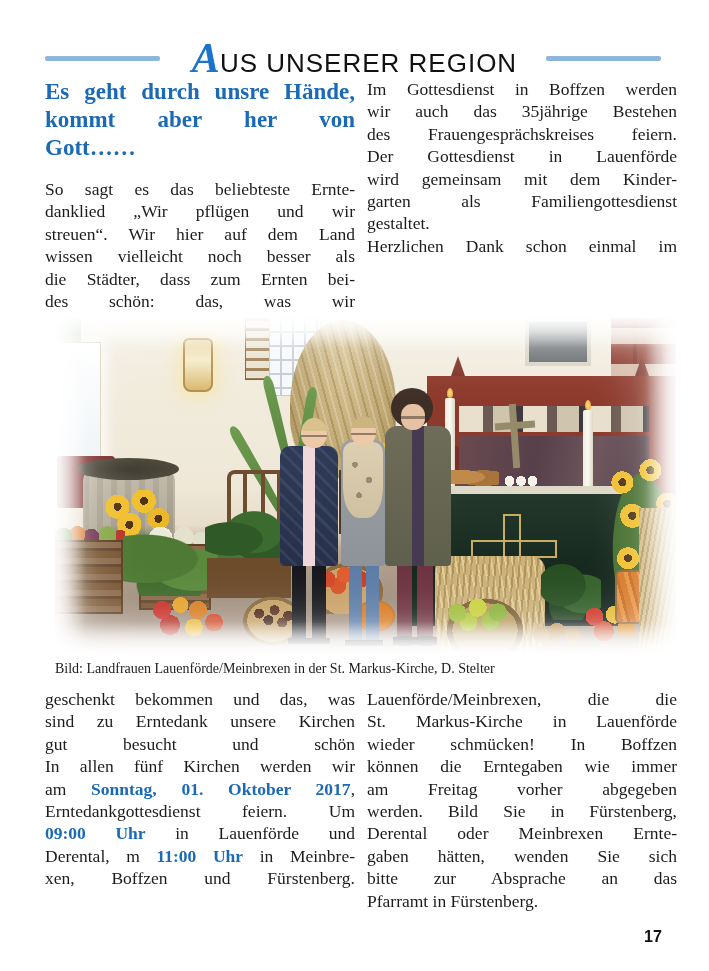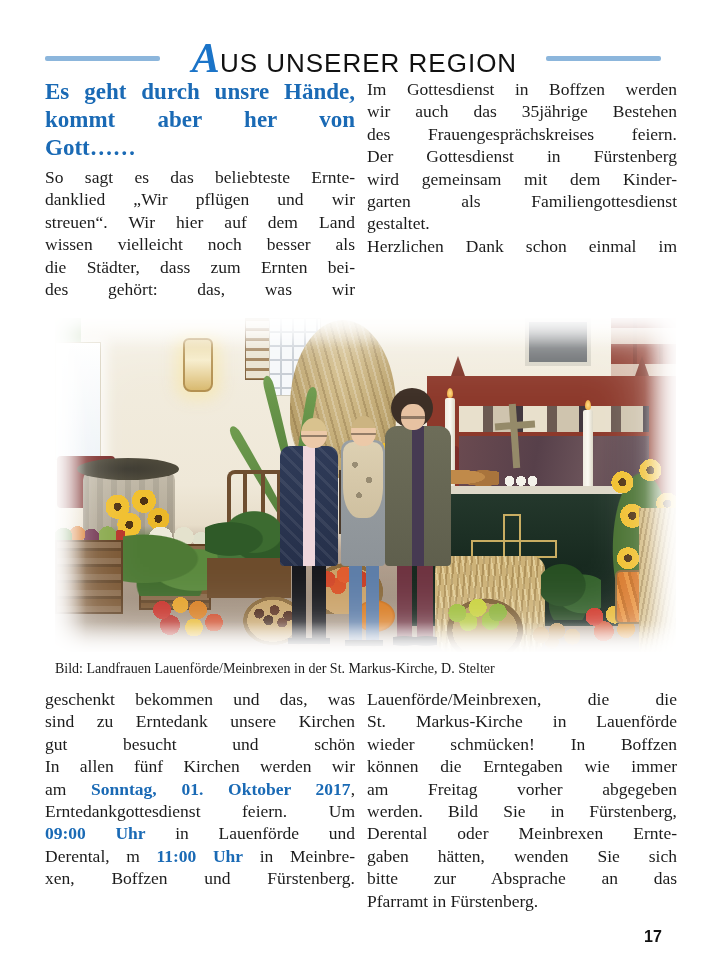--- a/index.html
+++ b/index.html
@@ -16,21 +16,21 @@
   .title .initial { font-family:"Liberation Serif", serif; font-style:italic; font-weight:bold;
                     color:#1b74c8; font-size:42px; }
   .title .rest { font-family:"Liberation Sans", sans-serif; color:#111; font-size:26px; letter-spacing:1px; }
 
   
   .cols { position:absolute; left:45px; width:632px; display:flex; gap:12px; }
   .cols.top { top:78px; }
   .cols.bottom { top:688px; }
   .col { width:310px; }
   .para { font-size:17.5px; line-height:22.4px; }
-  .heading { font-size:23px; line-height:28px; font-weight:bold; color:var(--accent); margin-bottom:4px; }
+  .heading { font-size:23px; line-height:28px; font-weight:bold; color:var(--accent); margin-bottom:16px; }
   .tline { text-align:justify; text-align-last:justify; }
   .tline.noj { text-align-last:left; }
   .accent { color:var(--accent); font-weight:bold; }
 
   
   .photo-block { position:absolute; left:55px; top:318px; width:621px; margin:0; }
   .photo { position:relative; width:621px; height:334px; overflow:hidden;
     background:linear-gradient(180deg,#f3eee1 0%,#efe8d8 50%,#e7ddc9 62%,#b7a493 70%,#a1907f 84%,#ab9a88 100%); }
   .photo > div { position:absolute; }
   figcaption { font-size:14px; color:#1b1b1b; margin-top:9px; }
@@ -275,29 +275,29 @@
           <div class="tline"><span>Es geht durch unsre Hände,</span></div>
           <div class="tline"><span>kommt aber her von</span></div>
           <div class="tline noj"><span>Gott……</span></div>
         </div>
       <div class="para">
           <div class="tline"><span>So sagt es das beliebteste Ernte-</span></div>
           <div class="tline"><span>danklied „Wir pflügen und wir</span></div>
           <div class="tline"><span>streuen“. Wir hier auf dem Land</span></div>
           <div class="tline"><span>wissen vielleicht noch besser als</span></div>
           <div class="tline"><span>die Städter, dass zum Ernten bei-</span></div>
-          <div class="tline"><span>des gehört: das, was wir</span></div>
+          <div class="tline"><span>des schön: das, was wir</span></div>
         </div>
     </div>
     <div class="col">
       <div class="para">
           <div class="tline"><span>Im Gottesdienst in Boffzen werden</span></div>
           <div class="tline"><span>wir auch das 35jährige Bestehen</span></div>
           <div class="tline"><span>des Frauengesprächskreises feiern.</span></div>
-          <div class="tline"><span>Der Gottesdienst in Fürstenberg</span></div>
+          <div class="tline"><span>Der Gottesdienst in Lauenförde</span></div>
           <div class="tline"><span>wird gemeinsam mit dem Kinder-</span></div>
           <div class="tline"><span>garten als Familiengottesdienst</span></div>
           <div class="tline noj"><span>gestaltet.</span></div>
           <div class="tline"><span>Herzlichen Dank schon einmal im</span></div>
         </div>
     </div>
   </div>
 
   <figure class="photo-block">
     <div class="photo">

